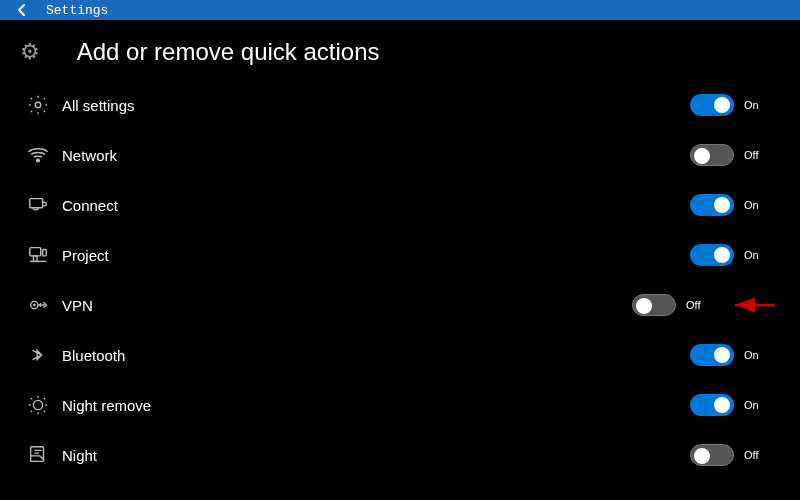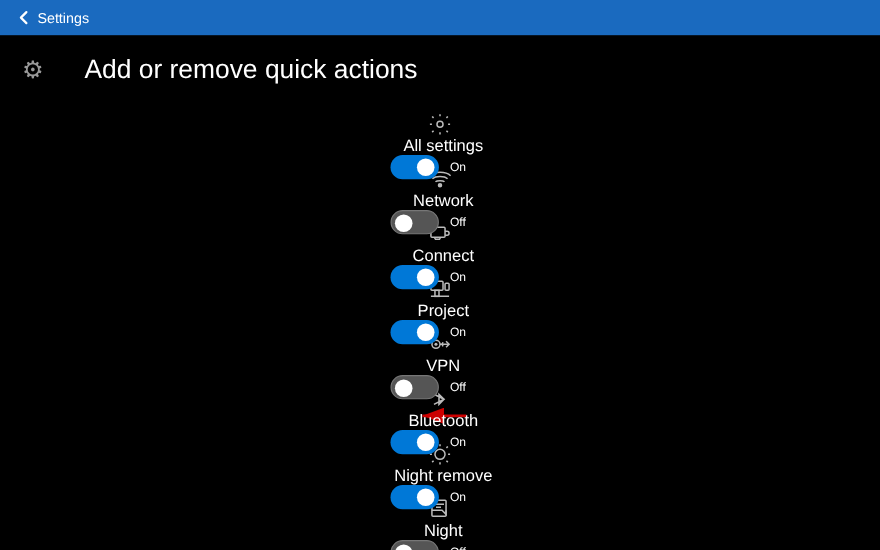--- a/index.html
+++ b/index.html
@@ -8,26 +8,27 @@
       width: 800px;
       height: 500px;
       background: #000;
       color: #fff;
       font-family: 'Segoe UI', Arial, sans-serif;
       overflow: hidden;
     }
 
     
     .titlebar {
-      height: 32px;
+      height: 20px;
       background: #1a6abf;
       display: flex;
       align-items: center;
       padding: 0 10px;
-      gap: 0;
+      gap: 12px;
+      font-family: Liberation Mono, monospace;
     }
     .titlebar-back {
       width: 24px;
       height: 24px;
       display: flex;
       align-items: center;
       justify-content: center;
       cursor: pointer;
     }
     .titlebar-back svg {
@@ -59,21 +60,20 @@
     
     .settings-list {
       padding: 0 10px;
     }
 
     .settings-row {
       display: flex;
       align-items: center;
       padding: 10px 10px;
       height: 50px;
-      flex-direction: column;
     }
 
     .row-icon {
       width: 36px;
       display: flex;
       align-items: center;
       justify-content: center;
       font-size: 18px;
       color: #ccc;
       flex-shrink: 0;

